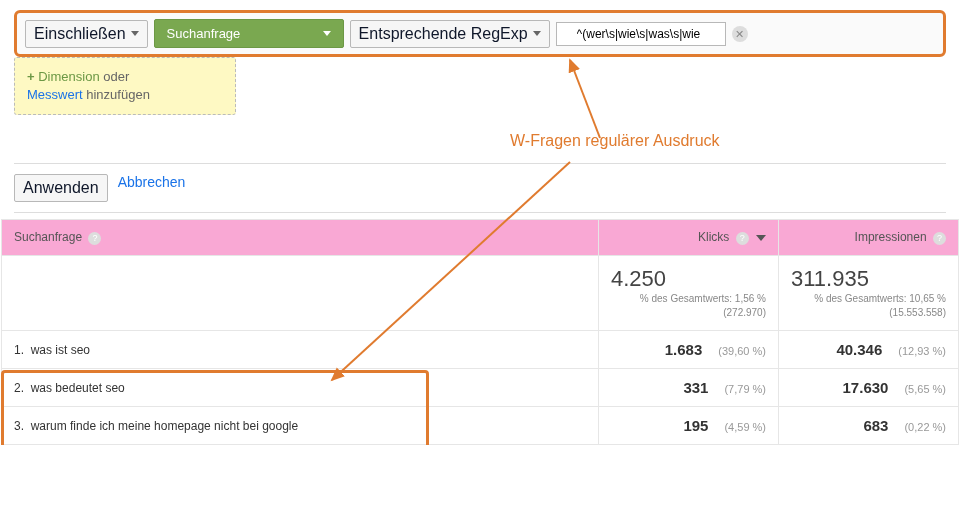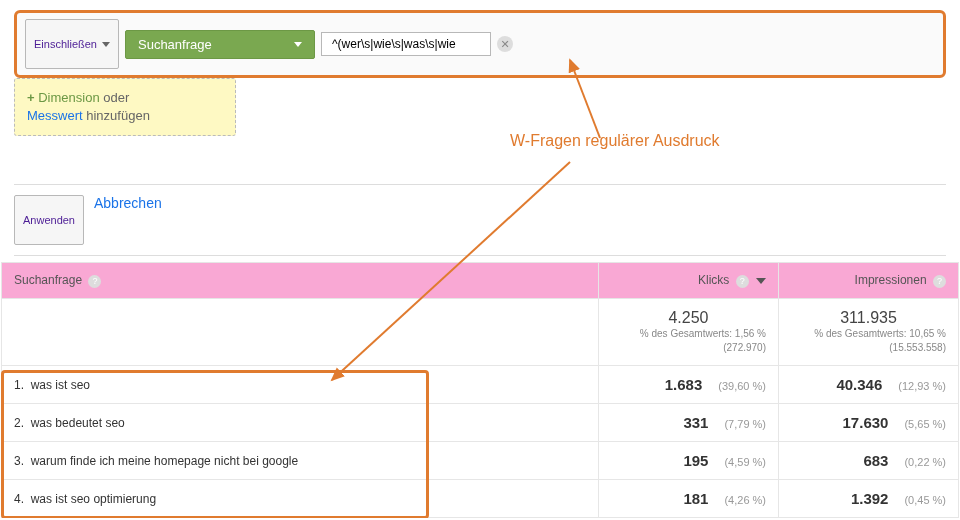--- a/index.html
+++ b/index.html
@@ -20,23 +20,23 @@
     padding: 6px 8px;
     display: flex;
     align-items: center;
     gap: 6px;
     background: #fafafa;
   }
   .btn {
     background: #f6f6f6;
     border: 1px solid #b8b8b8;
     border-radius: 2px;
-    padding: 18px 8px;
-    font-size: 11px;
-    color: #4c1d95;
+    padding: 4px 8px;
+    font-size: 16px;
+    color: #0f172a;
     cursor: pointer;
     display: inline-flex;
     align-items: center;
     gap: 5px;
   }
   .btn.green {
     background: #7aa850;
     border-color: #6c9845;
     color: #fff;
     padding: 6px 12px;
@@ -45,21 +45,21 @@
   }
   .caret {
     width: 0; height: 0;
     border-left: 4px solid transparent;
     border-right: 4px solid transparent;
     border-top: 5px solid #fff;
     margin-left: auto;
   }
   .regex-input {
     border: 1px solid #b8b8b8;
-    padding: 4px 10px;
+    padding: 4px 20px;
     font-size: 12px;
     width: 170px;
   }
   .clear-icon {
     width: 16px; height: 16px;
     border-radius: 50%;
     background: #ddd;
     color: #888;
     font-size: 11px;
     line-height: 16px;
@@ -158,24 +158,24 @@
   .sort-arrow {
     display: inline-block;
     margin-left: 4px;
     width: 0; height: 0;
     border-left: 5px solid transparent;
     border-right: 5px solid transparent;
     border-top: 6px solid #555;
     vertical-align: middle;
   }
   td.totals .big {
-    font-size: 16px;
+    font-size: 22px;
     color: #444;
     display: block;
-    text-align: center;
+    text-align: left;
   }
   td.totals .sub {
     font-size: 10px;
     color: #888;
     display: block;
     text-align: right;
     line-height: 14px;
   }
   td.num .pct { color: #999; font-size: 11px; margin-left: 16px; }
   td.num .val { font-weight: bold; color: #333; font-size: 15px; }
@@ -195,20 +195,24 @@
 <body>
 
 <div class="filter-outer">
   <button class="btn">
     <span>Einschließen</span>
     <span class="caret" style="border-top-color:#666"></span>
   </button>
   <button class="btn green">
     <span>Suchanfrage</span>
     <span class="caret"></span>
+  </button>
+  <button class="btn">
+    <span>Entsprechende RegExp</span>
+    <span class="caret" style="border-top-color:#666"></span>
   </button>
   <input class="regex-input" value="^(wer\s|wie\s|was\s|wie" style="">
   <span class="clear-icon">✕</span>
 </div>
 
 <div class="below-filter">
   <div class="add-dim">
     <span class="plus">+</span>
     <span class="dim">Dimension</span>
     <span>oder</span><br>
@@ -269,25 +273,20 @@
     <tr>
       <td><span>2.</span>&nbsp;&nbsp;<span>was bedeutet seo</span></td>
       <td class="num"><span class="val">331</span><span class="pct">(7,79 %)</span></td>
       <td class="num"><span class="val">17.630</span><span class="pct">(5,65 %)</span></td>
     </tr>
     <tr>
       <td><span>3.</span>&nbsp;&nbsp;<span>warum finde ich meine homepage nicht bei google</span></td>
       <td class="num"><span class="val">195</span><span class="pct">(4,59 %)</span></td>
       <td class="num"><span class="val">683</span><span class="pct">(0,22 %)</span></td>
     </tr>
-    <tr>
-      <td><span>4.</span>&nbsp;&nbsp;<span>was ist seo optimierung</span></td>
-      <td class="num"><span class="val">181</span><span class="pct">(4,26 %)</span></td>
-      <td class="num"><span class="val">1.392</span><span class="pct">(0,45 %)</span></td>
-    </tr>
   </tbody>
 </table>
 
 <div class="row-highlight" style="top:370px;left:1px;width:428px;height:149px"></div>
 
 <svg class="overlay" width="960" height="520">
   <defs>
     <marker id="ah" markerWidth="8" markerHeight="8" refX="6" refY="3" orient="auto">
       <path d="M0,0 L7,3 L0,6 Z" fill="#e07b2f"></path>
     </marker>

